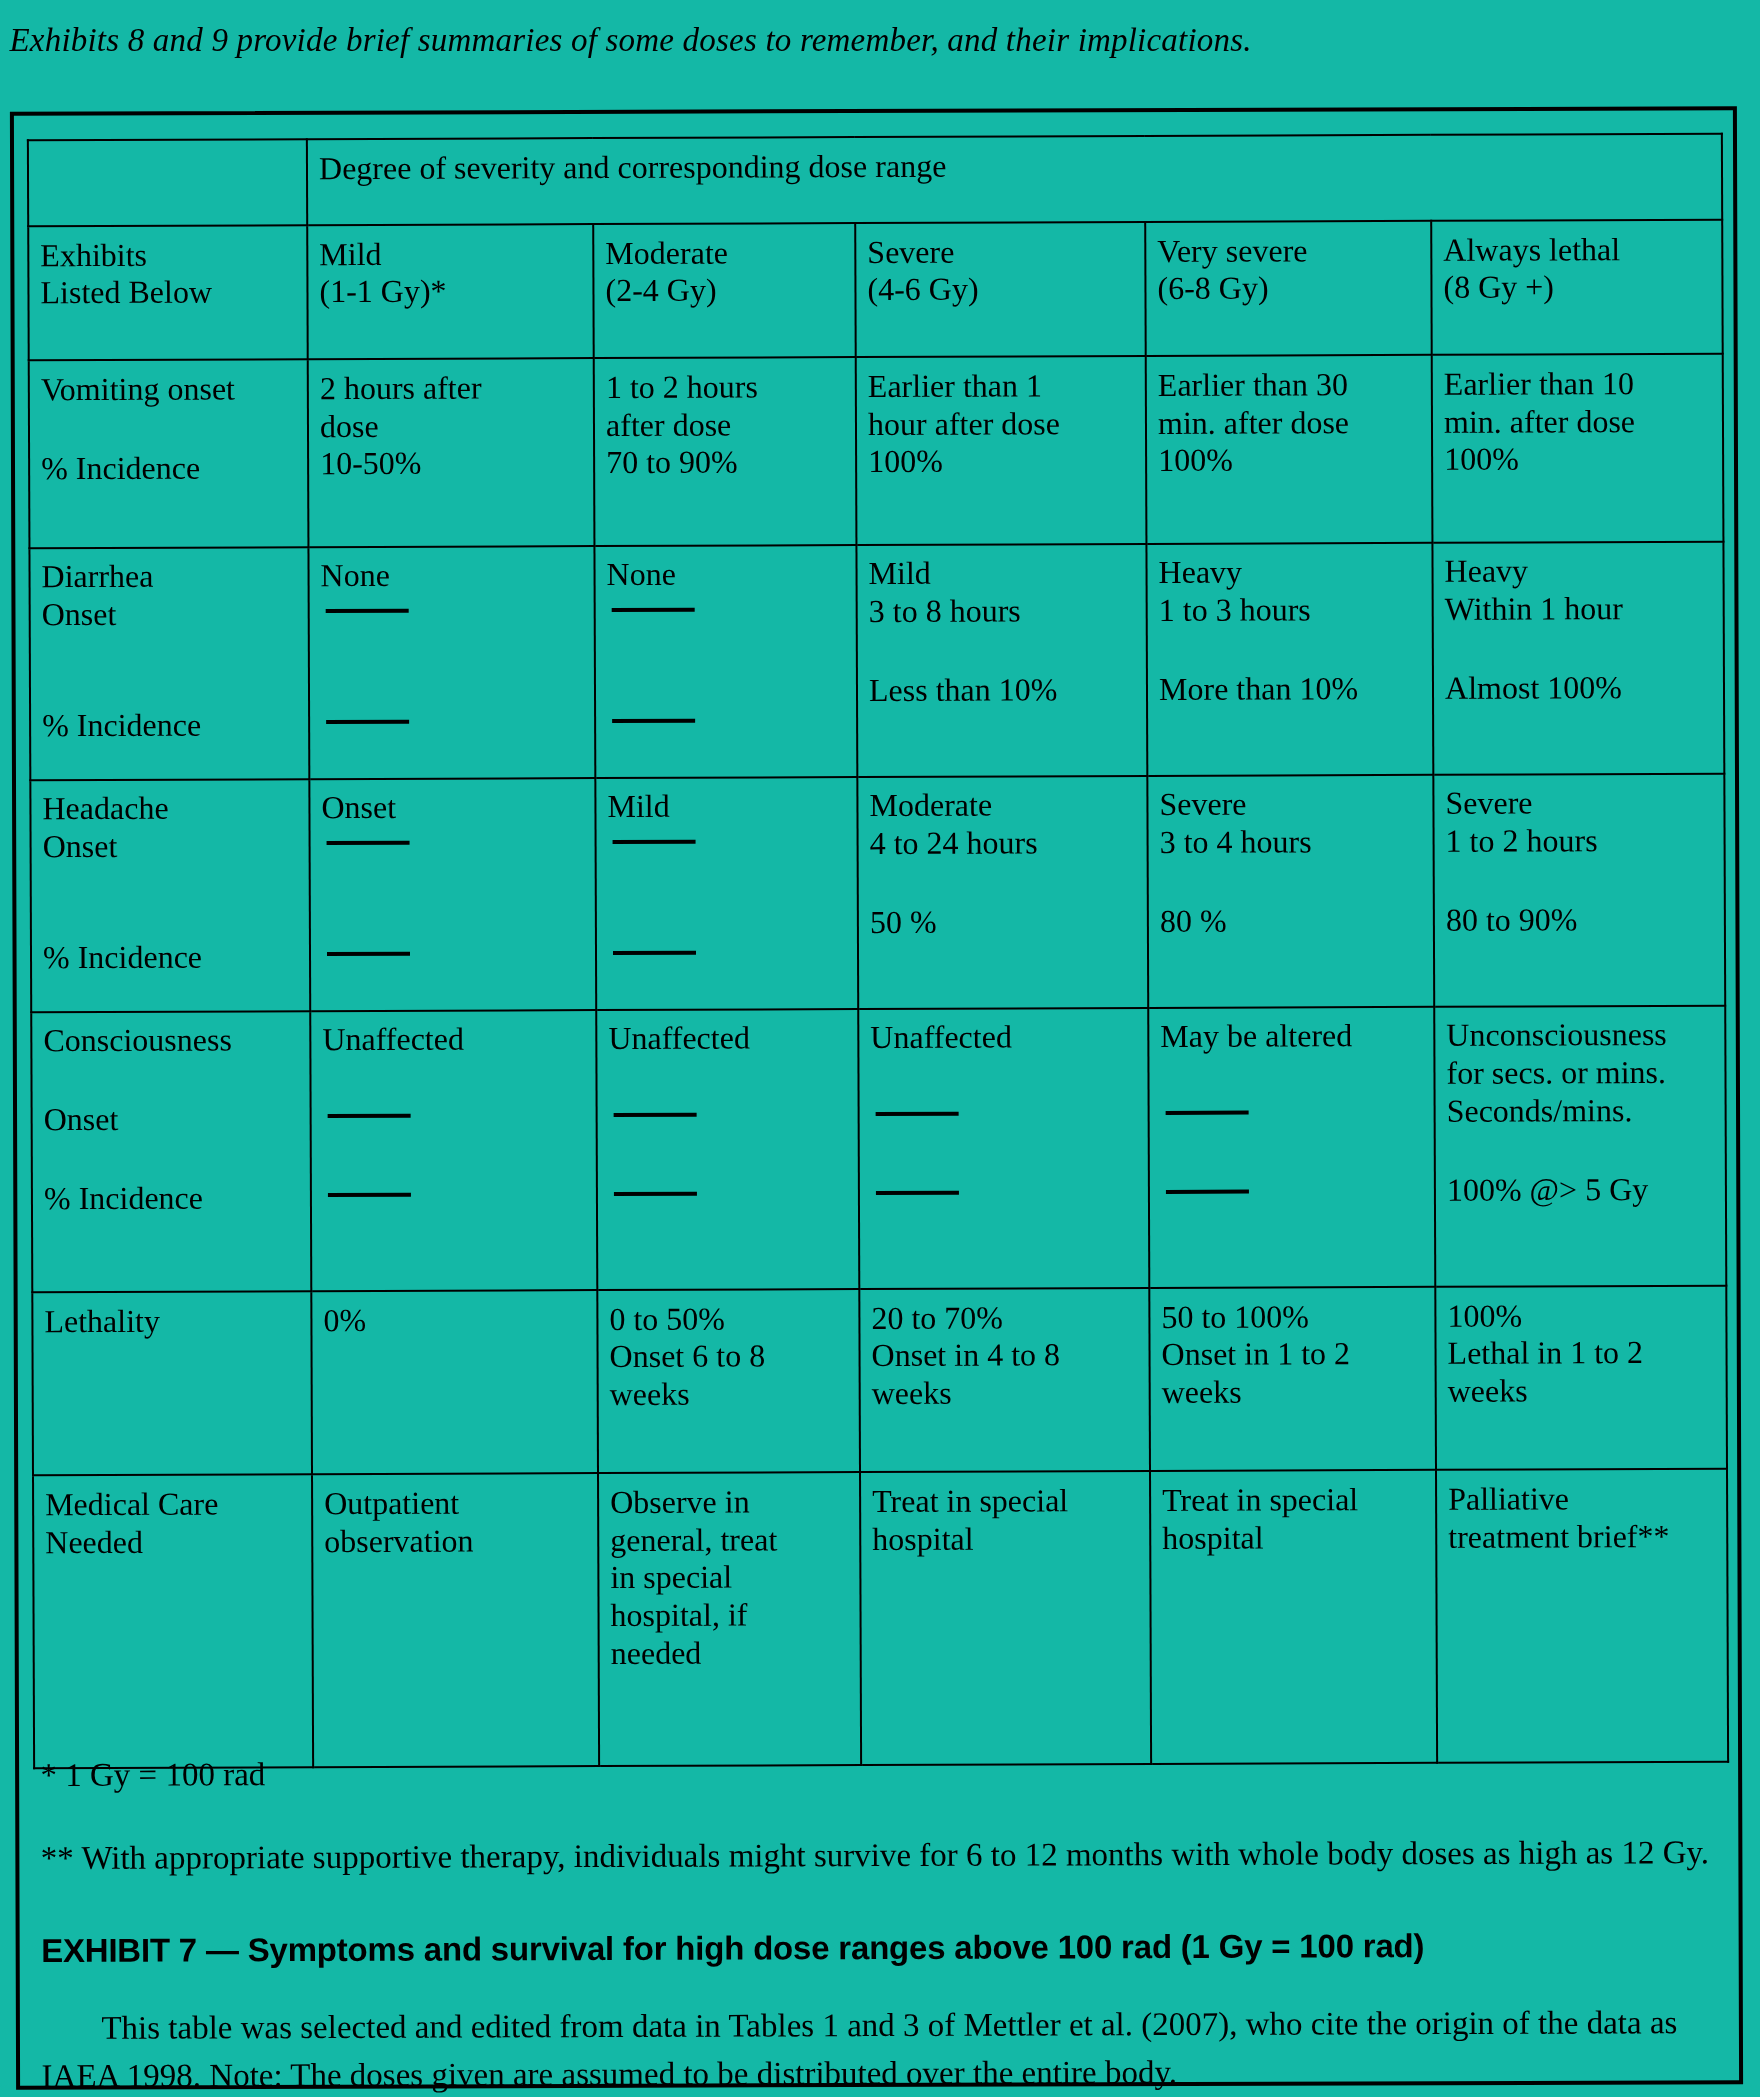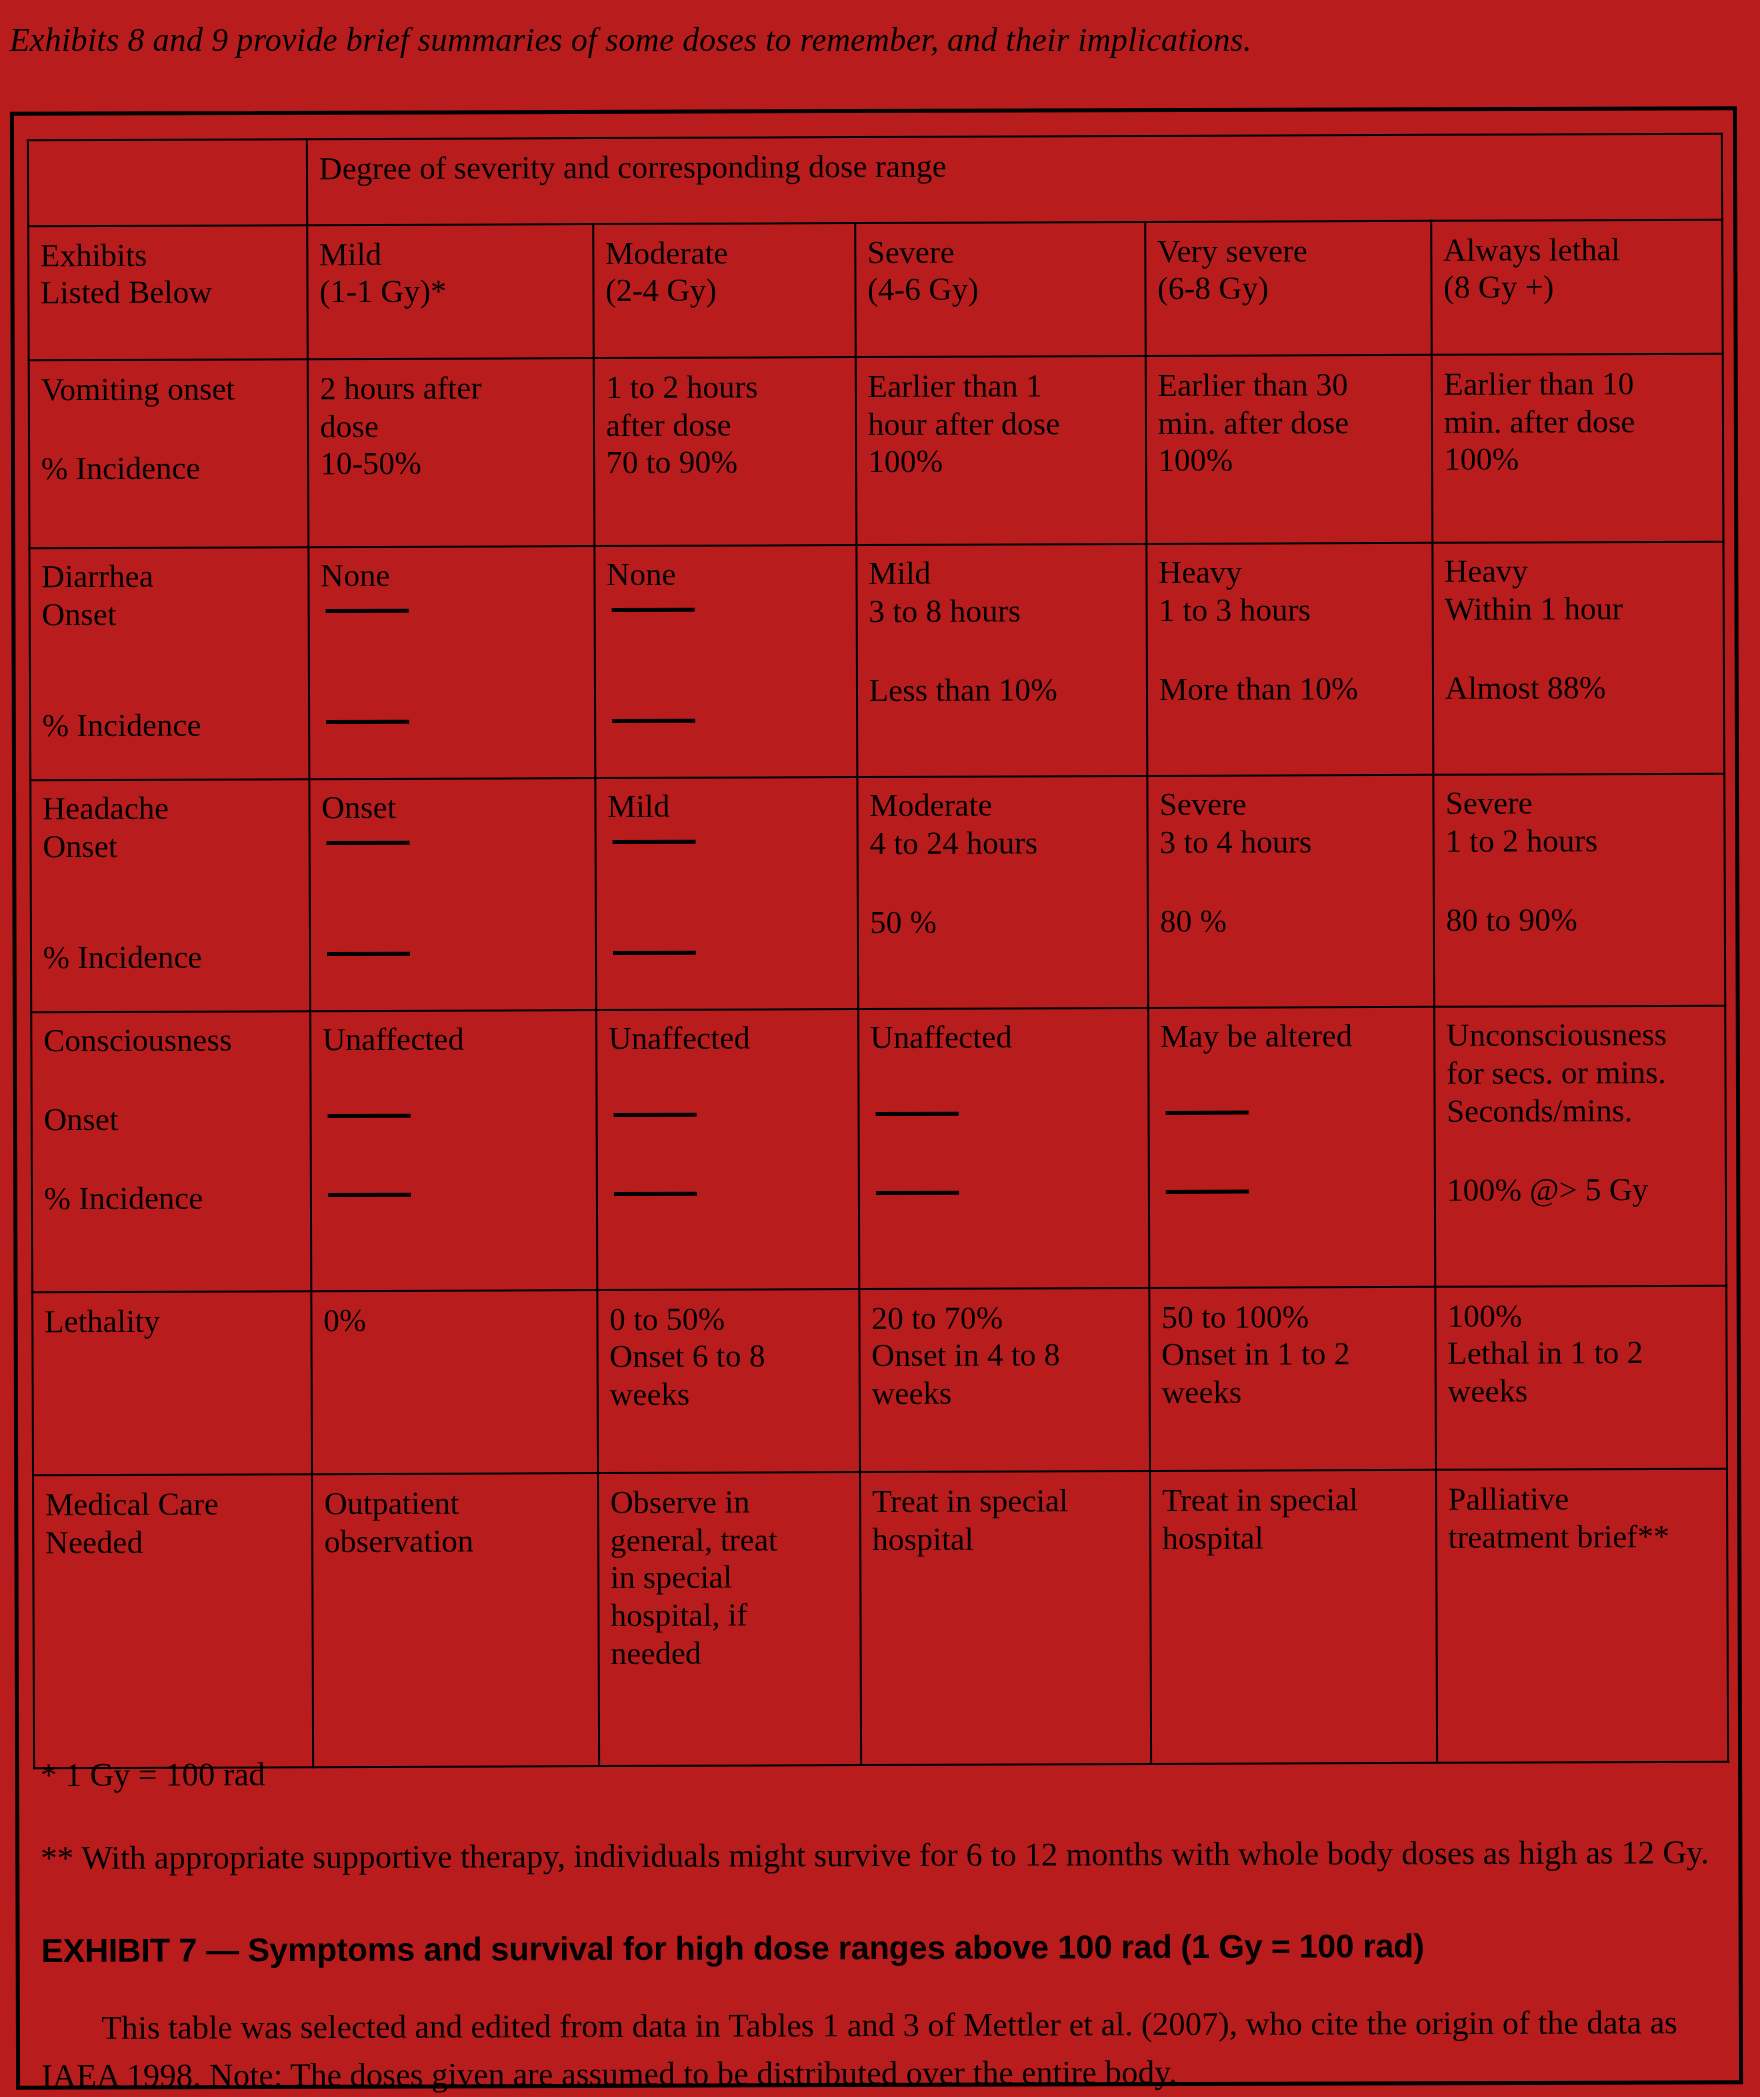--- a/index.html
+++ b/index.html
@@ -14,21 +14,21 @@
     color: #000000;
     overflow: hidden;
     position: relative;
   }
 
   
   .page {
     position: relative;
     width: 1761px;
     height: 2097px;
-    background: #b91c1c;
+    background: #14b8a6;
   }
 
   
   .intro-line {
     position: absolute;
     left: 9.5px;
     top: 22px;
     font-style: italic;
     font-size: 33px;
     letter-spacing: 0.2px;
@@ -264,21 +264,21 @@
           <td class="body-cell r-tall-2">
             <span class="line">Heavy</span>
             <span class="line">1 to 3 hours</span>
             <span class="gap-md"></span>
             <span class="line">More than 10%</span>
           </td>
           <td class="body-cell r-tall-2">
             <span class="line">Heavy</span>
             <span class="line">Within 1 hour</span>
             <span class="gap-md"></span>
-            <span class="line">Almost 88%</span>
+            <span class="line">Almost 100%</span>
           </td>
         </tr>
 
         <tr>
           <td class="body-cell r-tall-3">
             <span class="line">Headache</span>
             <span class="line">Onset</span>
             <span class="gap-lg"></span>
             <span class="line">% Incidence</span>
           </td>

